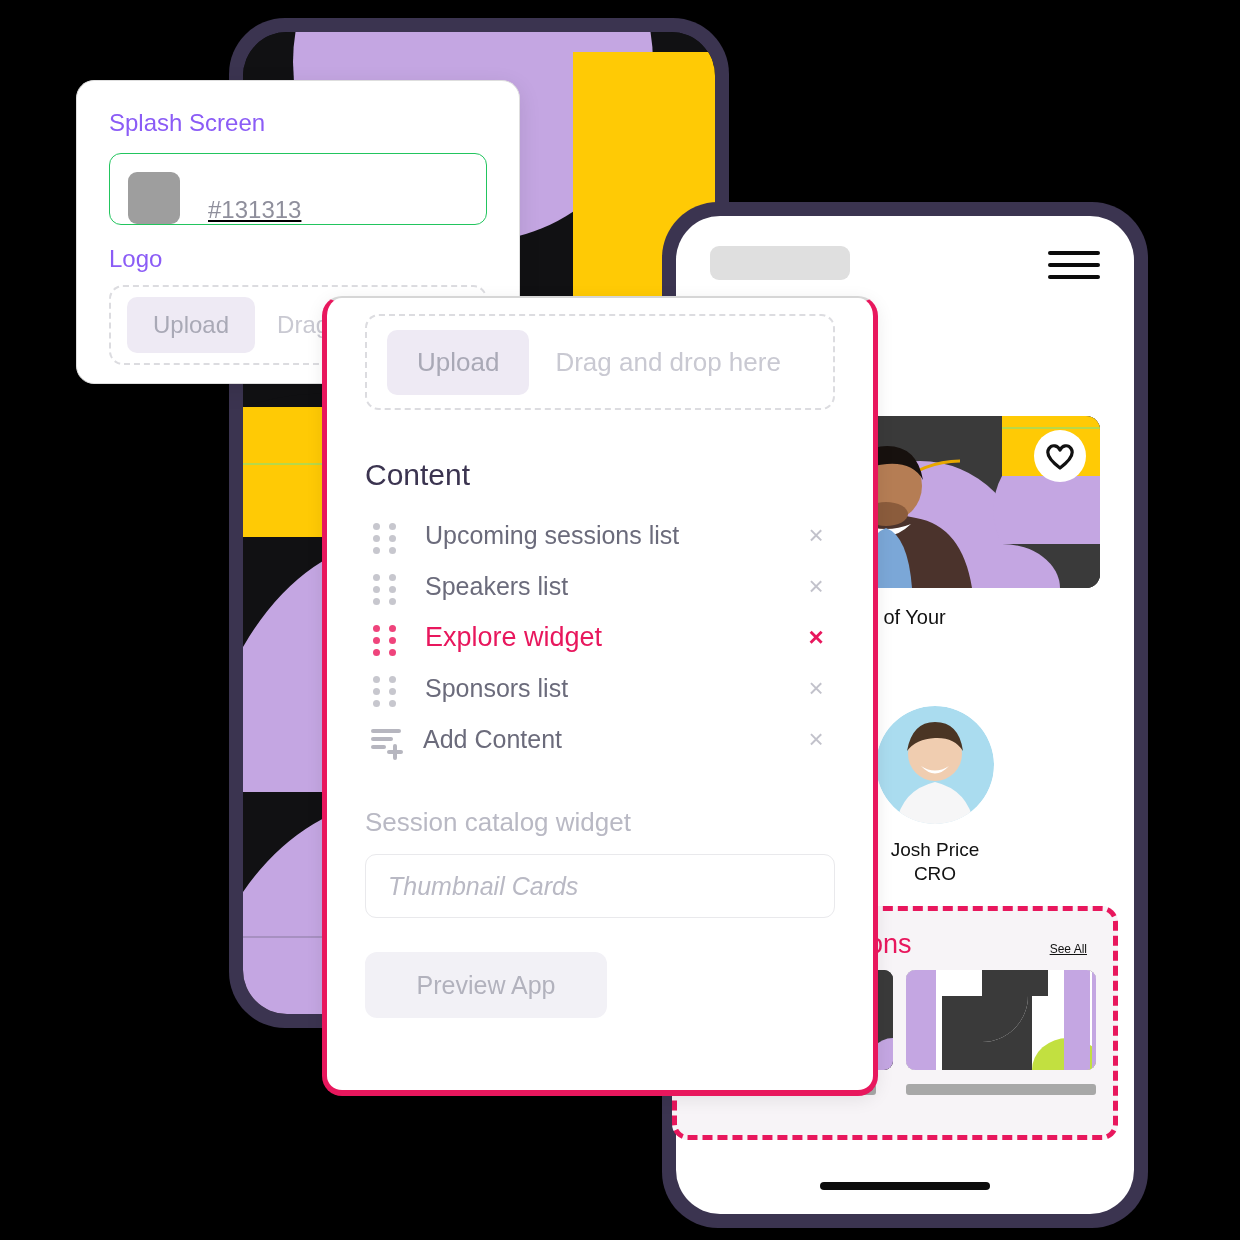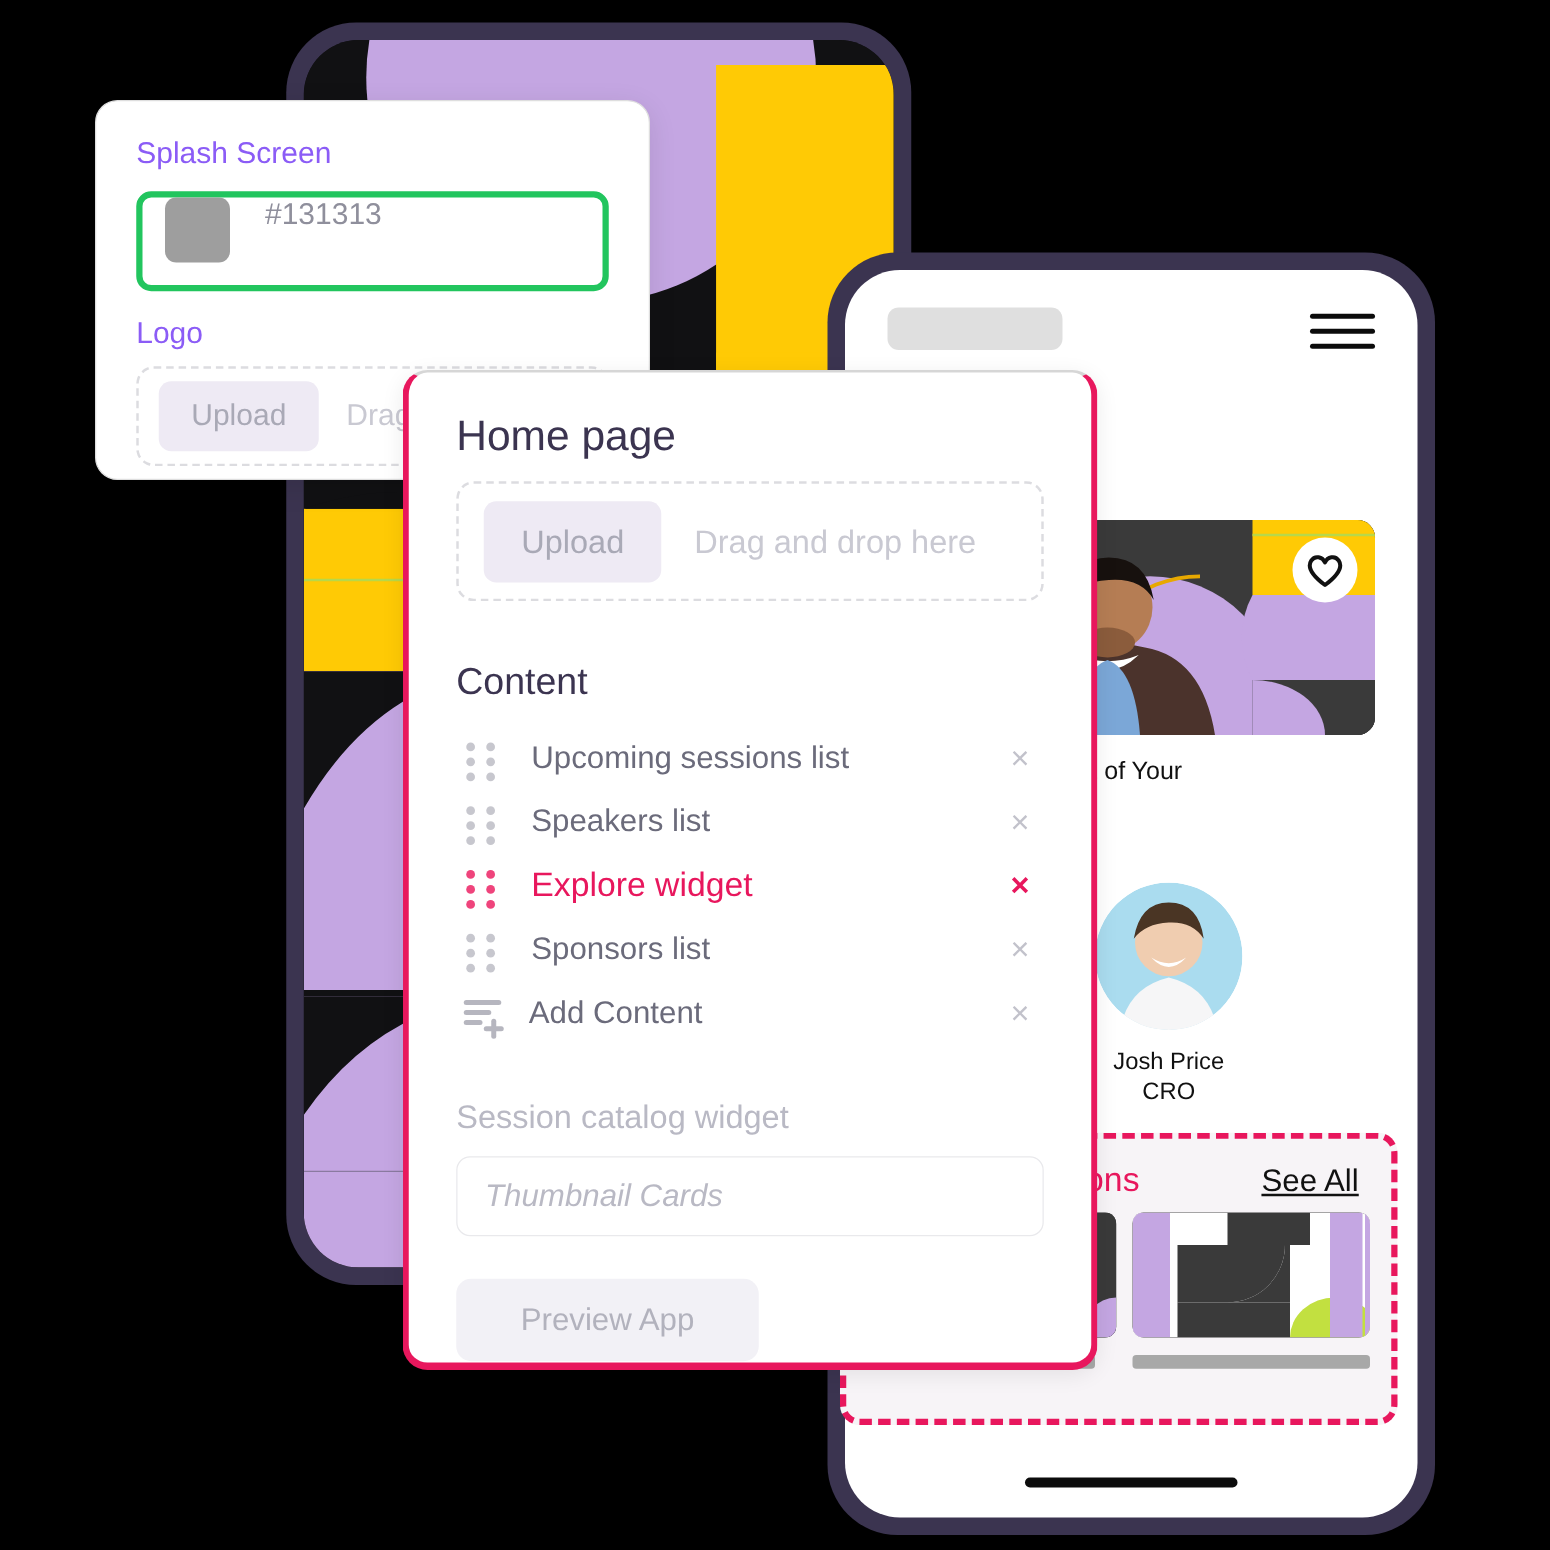--- a/index.html
+++ b/index.html
@@ -41,35 +41,35 @@
   .spk{width:118px;text-align:center;}
   .spk-av{width:118px;height:118px;border-radius:50%;overflow:hidden;position:relative;}
   .spk-name{font-size:19px;color:#111;margin-top:14px;line-height:1.25;}
   .spk-role{font-size:19px;color:#111;line-height:1.25;}
 
   
   #explore-widget{position:absolute;left:672px;top:906px;width:446px;height:234px;
      border:5px dashed #e8175d;border-radius:16px;background:#f7f4f7;box-sizing:border-box;}
   .ex-head{display:flex;align-items:baseline;justify-content:space-between;padding:18px 26px 0 26px;}
   .ex-title{font-size:27px;color:#e8175d;}
-  .ex-seeall{font-size:25px;color:#111;text-decoration:underline;}
+  .ex-seeall{font-size:12px;color:#111;text-decoration:underline;}
   .ex-cards{display:flex;gap:13px;padding:10px 26px 0 26px;}
   .ex-card{width:190px;}
   .ex-thumb{height:100px;border-radius:9px;overflow:hidden;position:relative;background:#3a3a3a;}
   .ex-bar{height:11px;border-radius:3px;background:#a8a8a8;margin-top:14px;}
   .ex-bar.short{width:173px;}
 
   .home-ind{position:absolute;left:50%;transform:translateX(-50%);bottom:24px;width:170px;height:8px;
             border-radius:5px;background:#0c0c0c;}
 
   
   #panel-splash{position:absolute;left:76px;top:80px;width:442px;height:302px;background:#fff;
      border-radius:18px;border:1px solid #dedede;box-shadow:0 6px 22px rgba(0,0,0,.10);}
   .pnl-label{font-size:24px;color:#8b5cf6;}
-  .field{display:flex;align-items:flex-start;border:5px solid #22c55e;border-radius:12px;height:70px;background:#fff;}
+  .field{display:flex;align-items:flex-end;border:1px solid #22c55e;border-radius:12px;height:70px;background:#fff;text-decoration:underline;}
   .swatch{width:52px;height:52px;border-radius:9px;background:#9e9e9e;margin-left:18px;}
   .field-val{font-size:24px;color:#8f8f9c;margin-left:28px;}
 
   .dropzone{border:2px dashed #dcdce0;border-radius:14px;height:76px;display:flex;align-items:center;padding-left:16px;}
   .btn-upload{background:#eeeaf4;color:#a9a9b6;font-size:24px;border-radius:10px;padding:14px 26px;}
   .dz-text{font-size:24px;color:#c9c9d2;margin-left:22px;white-space:nowrap;}
 
   
   #panel-home{position:absolute;left:322px;top:296px;width:556px;height:800px;background:#fff;
      border-radius:20px;border-top:2px solid #d6d6d6;border-left:5px solid #e8175d;
@@ -278,21 +278,20 @@
       <div class="pnl-label" style="margin-top:20px">Logo</div>
       <div class="dropzone" style="margin-top:12px">
         <div class="btn-upload">Upload</div>
         <div class="dz-text">Drag and drop here</div>
       </div>
     </div>
   </div>
 
   <div id="panel-home">
     <div class="hp-pad">
-      <div class="hp-title">Home page</div>
       <div id="hp-drop">
         <div class="btn-upload">Upload</div>
         <div class="dz-text">Drag and drop here</div>
       </div>
 
       <div class="hp-section">Content</div>
 
       <div class="clist">
         <div class="crow">
           <div class="grip">

